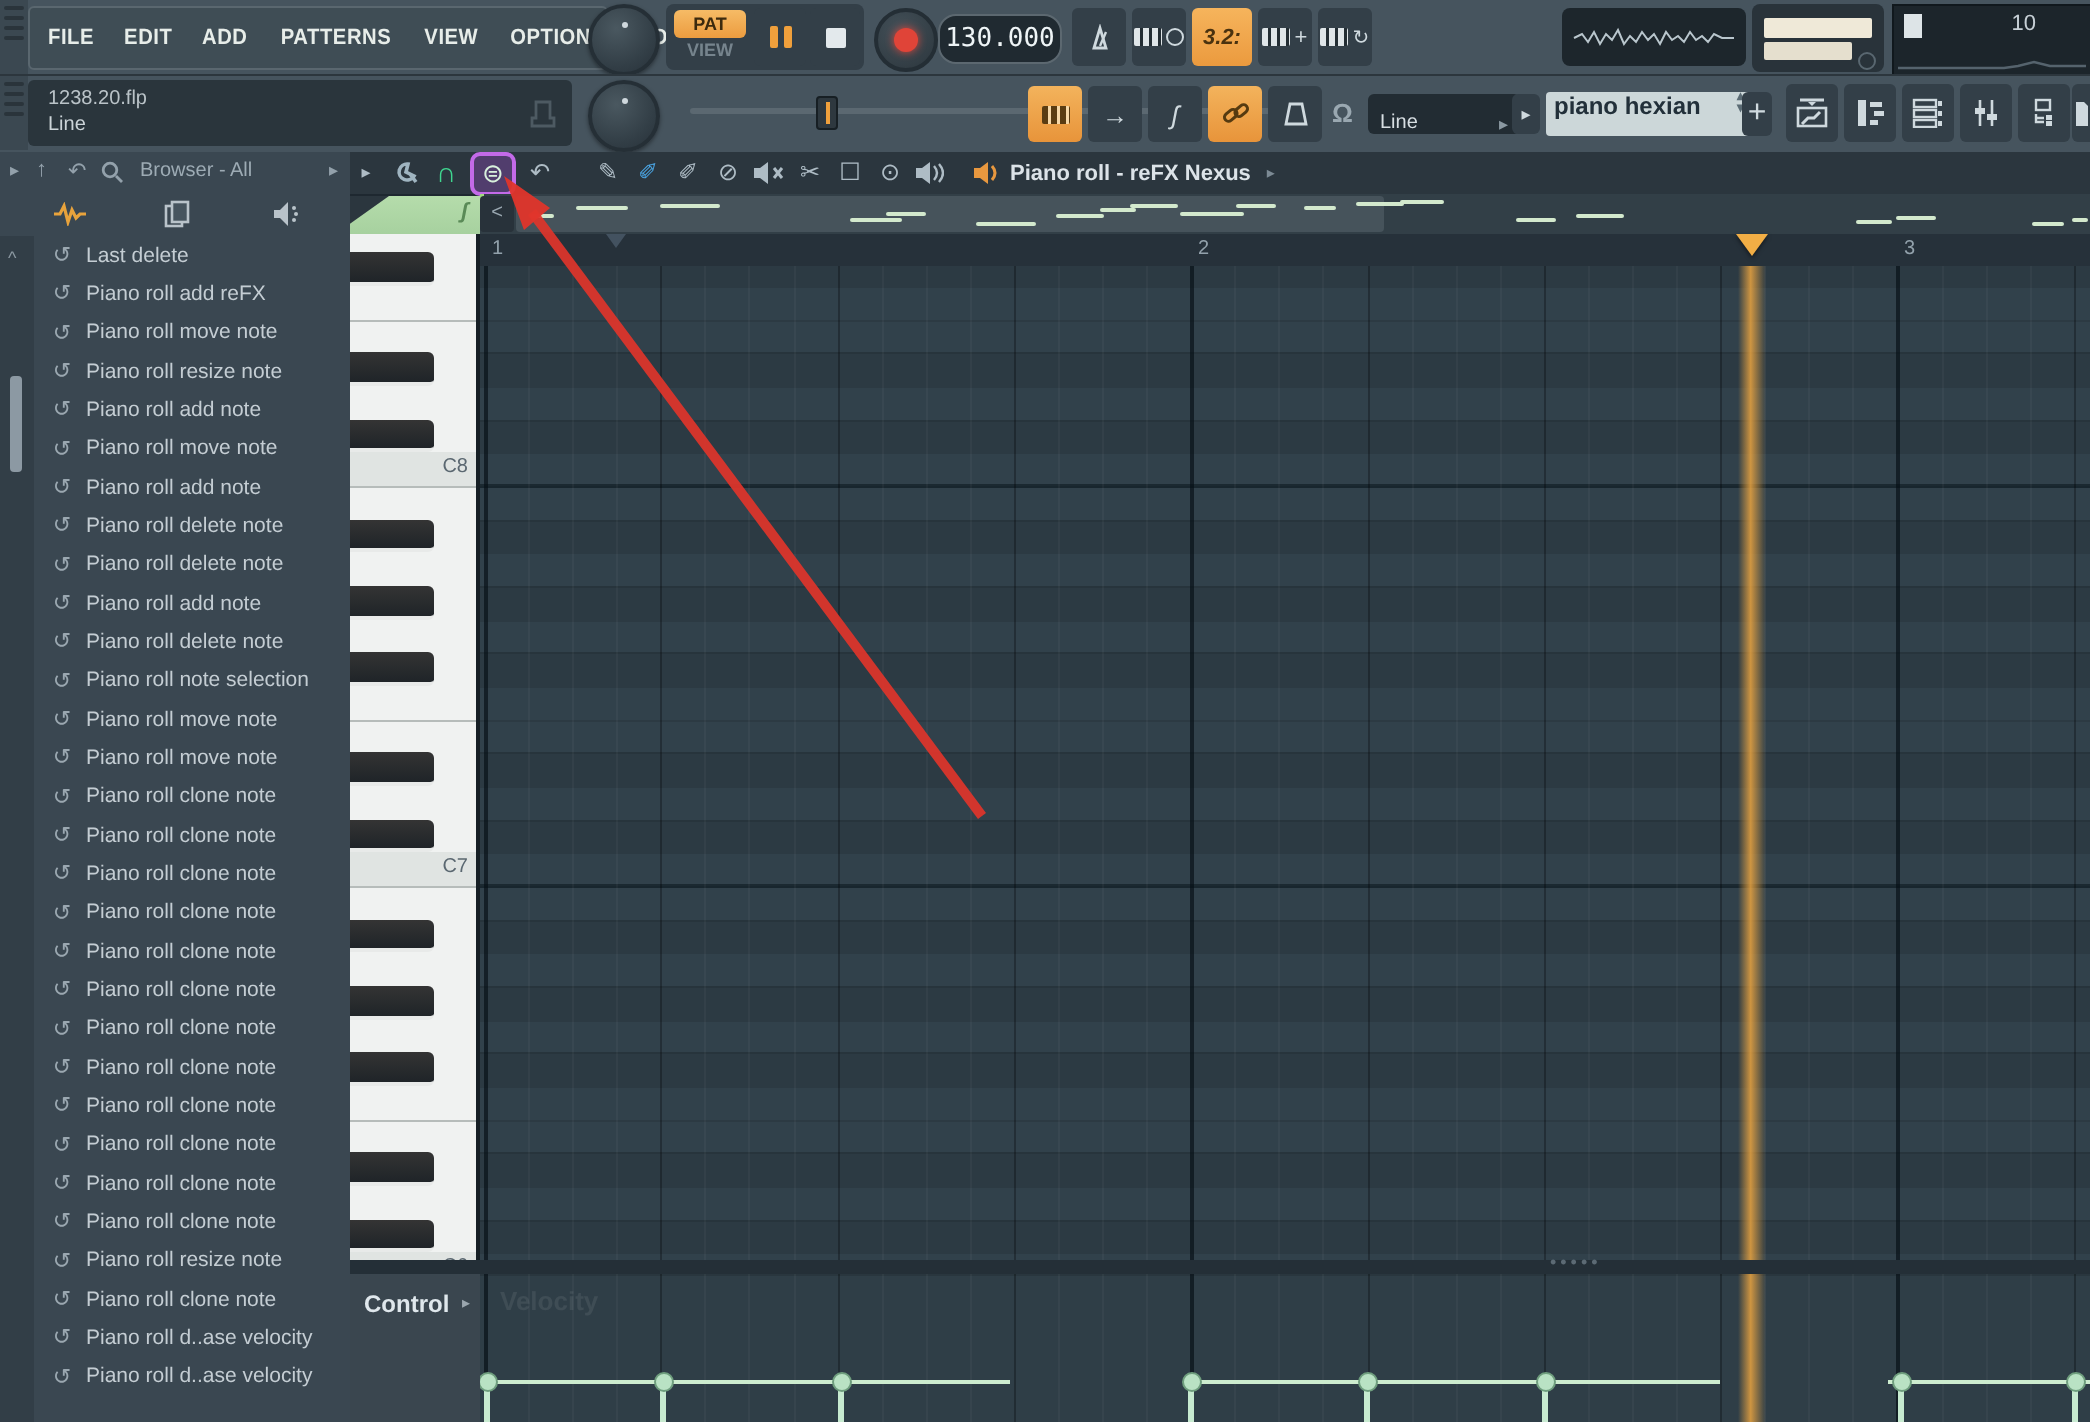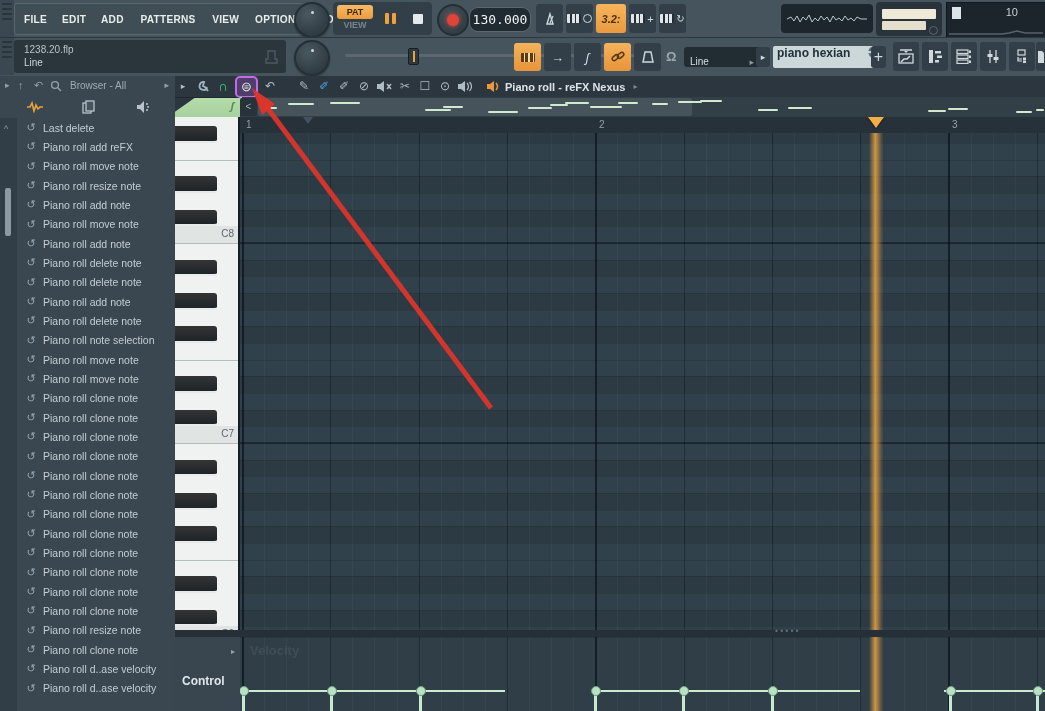--- a/index.html
+++ b/index.html
@@ -72,21 +72,21 @@
   .vbar{background:rgba(5,14,20,.65);width:2px;}
   .playhead-col{position:absolute;top:0;bottom:0;width:14px;background:linear-gradient(90deg,rgba(232,160,60,0),rgba(234,164,64,.85) 45%,rgba(232,160,60,0));}
   .keys{background:#f0f2f1;border-right:2px solid #161f25;overflow:hidden;}
   .bkey{position:absolute;left:0;width:42px;background:linear-gradient(#343434,#1f2428);border-radius:0 3px 3px 0;border-bottom:2px solid #e8eae9;}
   .ckey{position:absolute;left:0;right:0;background:#e0e4e2;}
   .ksep{position:absolute;left:0;right:0;height:1px;background:#b6bcba;}
   .klabel{position:absolute;right:4px;color:#5b6871;font-size:10px;}
   .corner{background:linear-gradient(#b5dcab,#9cc996);clip-path:polygon(30% 0,100% 0,100% 100%,0 100%,0 42%);}
   .divider{background:#242f37;}
   .ctrl-label-panel{background:#3a464f;border-right:1px solid #222c33;}
-  .ctrl-text{color:#dfe7ec;font-size:12px;font-weight:bold;margin-top:29px;}
+  .ctrl-text{color:#dfe7ec;font-size:12px;font-weight:bold;}
   .ctrl-lane{background:#2f3e47;overflow:hidden;}
   .vel-ghost{color:rgba(255,255,255,.08);font-size:13px;font-weight:bold;}
   .stem{position:absolute;width:3px;background:#c7ead0;}
   .stem-dot{position:absolute;width:8px;height:8px;border-radius:50%;background:#b9e2c4;border:1.5px solid #6f9e7e;}
   .vel-line{position:absolute;height:2px;background:#cdeccf;}
   svg{display:block;}
 </style>
 </head>
 <body>
 

